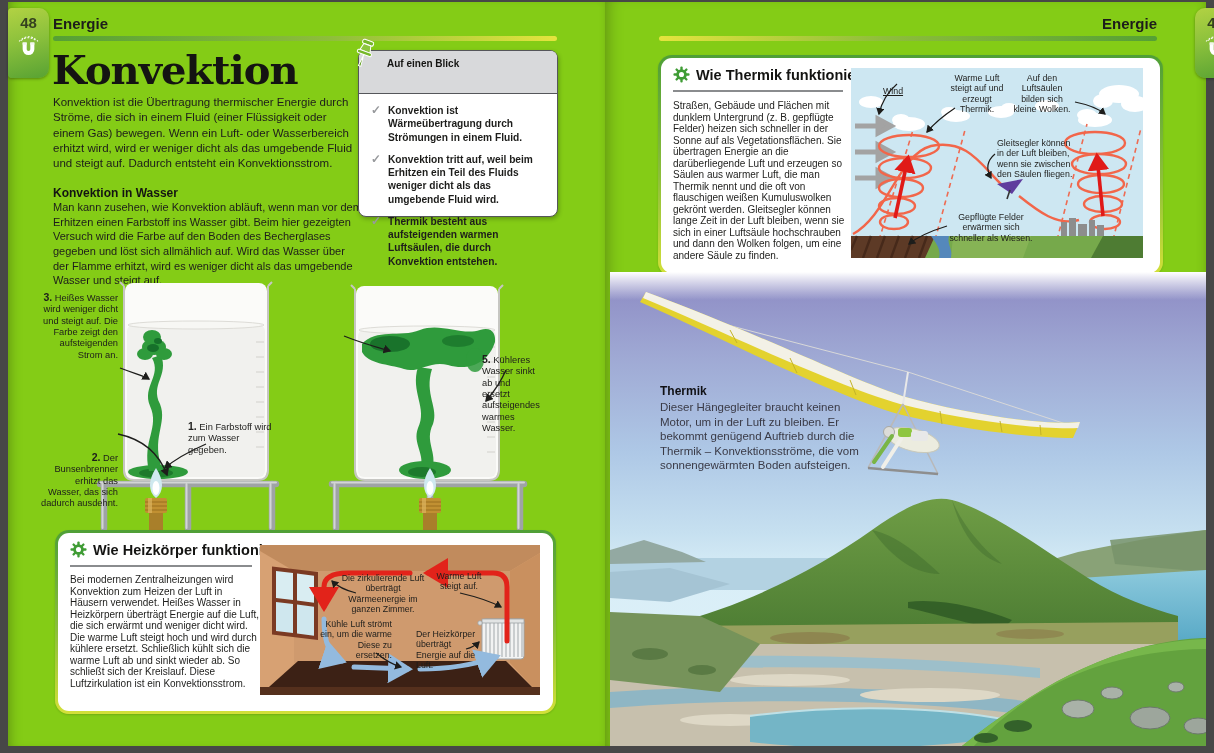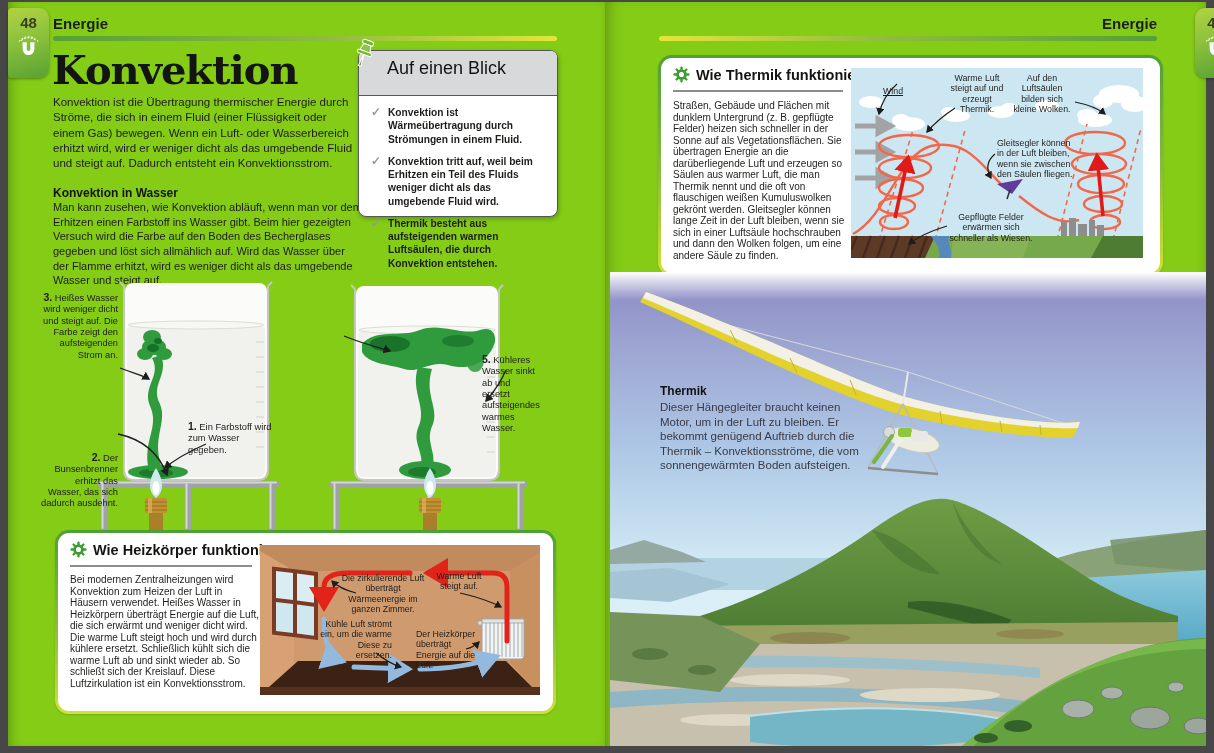--- a/index.html
+++ b/index.html
@@ -40,21 +40,21 @@
   }
   .bodytext{margin:0;font-size:11.5px;line-height:1.33;color:#1d1d1b;}
   .subhead{margin:0;font-size:12px;font-weight:bold;color:#141412;}
   
   .glance{
     border:1.5px solid #55565a;border-radius:8px;background:#fff;
     box-shadow:1px 2px 4px rgba(0,0,0,.25);
   }
   .glance-header{
     background:#d8d9db;border-bottom:1.5px solid #55565a;border-radius:6px 6px 0 0;
-    padding:7px 8px 16px 28px;font-size:18px;font-weight:normal;color:#141412;
+    padding:7px 8px 24px 28px;font-size:10px;font-weight:bold;color:#141412;
   }
   .glance-items{padding:10px 12px 4px 12px;}
   .glance-item{display:flex;margin-bottom:9px;}
   .glance-item .check{
     flex:0 0 17px;font-size:12px;font-weight:bold;color:#97999c;line-height:1.1;
   }
   .glance-item p{margin:0;font-size:10.2px;font-weight:bold;line-height:1.3;color:#1d1d1b;}
   
   .feature{
     position:absolute;border-radius:14px;padding:3px;

